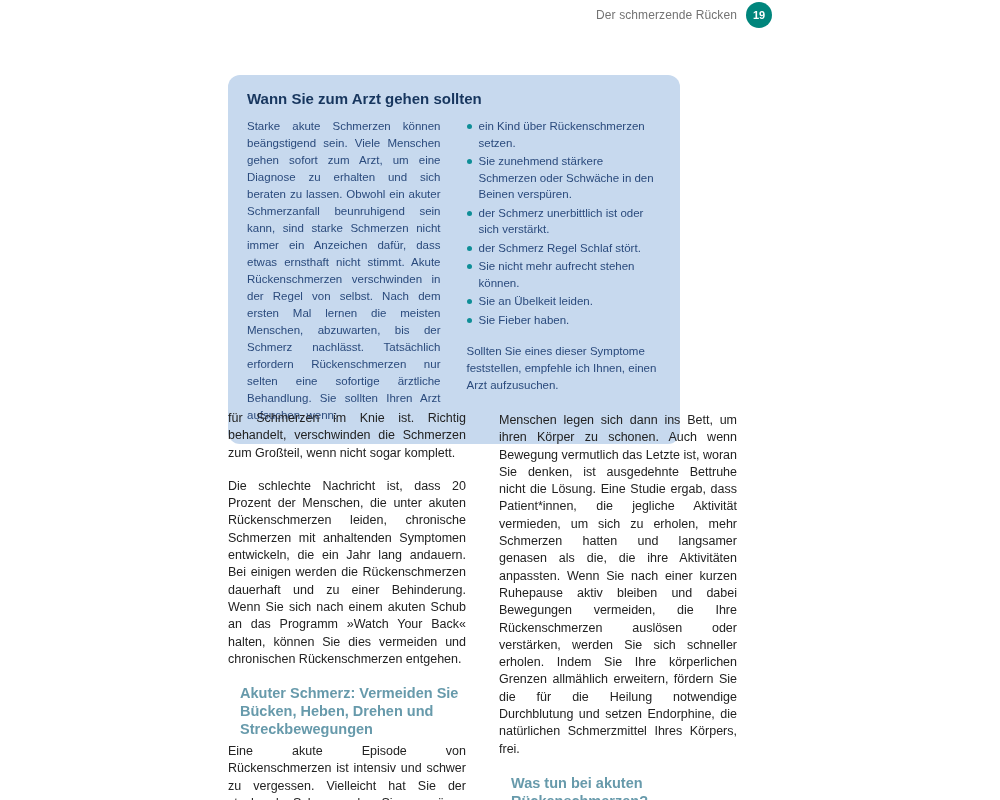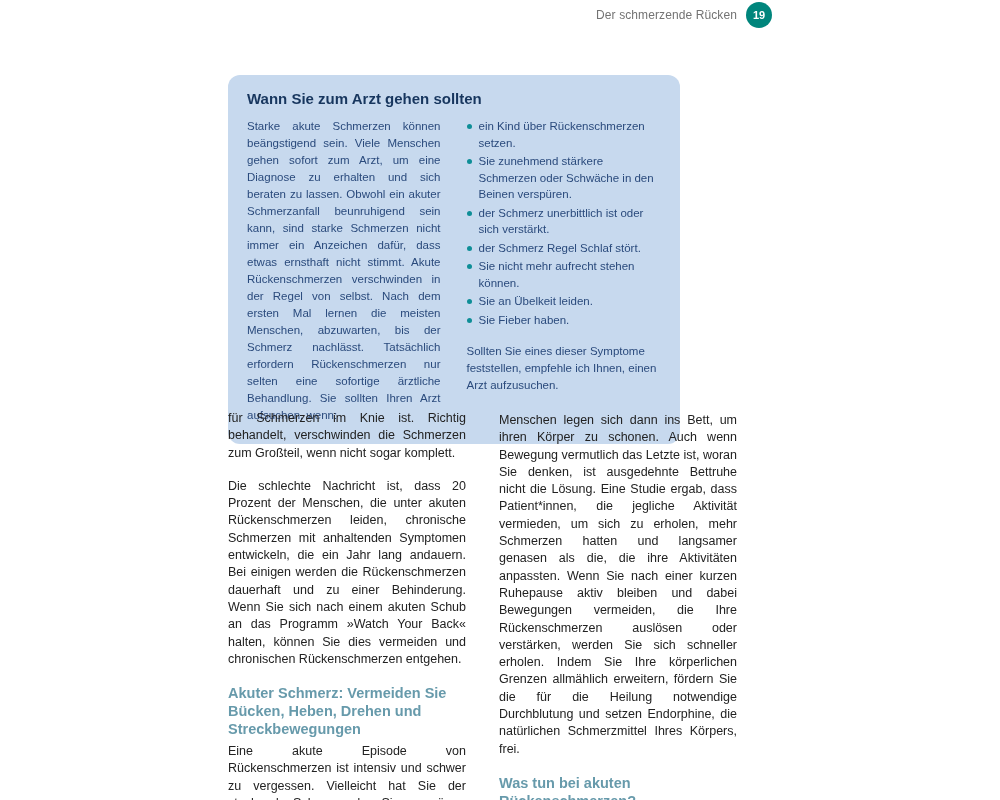--- a/index.html
+++ b/index.html
@@ -57,21 +57,21 @@
 
   
   .body-cols {
     position: absolute; left: 228px; top: 410px; width: 509px;
     display: flex; gap: 33px;
   }
   .body-col { flex: 1 1 0; font-size: 12.5px; line-height: 17.3px; color: #222222; }
   .body-col p { text-align: justify; hyphens: auto; margin-bottom: 16px; }
   .subhead {
     color: #679aab; font-size: 14.5px; line-height: 18px; font-weight: bold;
-    margin: 3px 0 5px 0; text-align: left;
+    margin: 3px 0 5px 12px; text-align: left;
   }
   .right-offset { padding-top: 2px; }
 </style>
 </head>
 <body>
 
 <div class="page">
 
   <div class="page-header">
     <span class="running-title">Der schmerzende Rücken</span>

